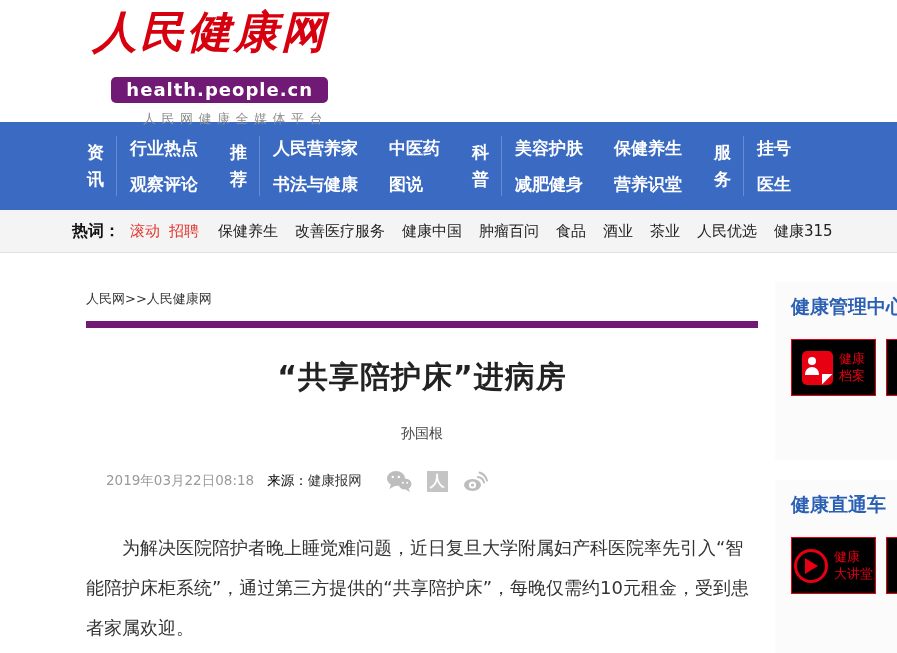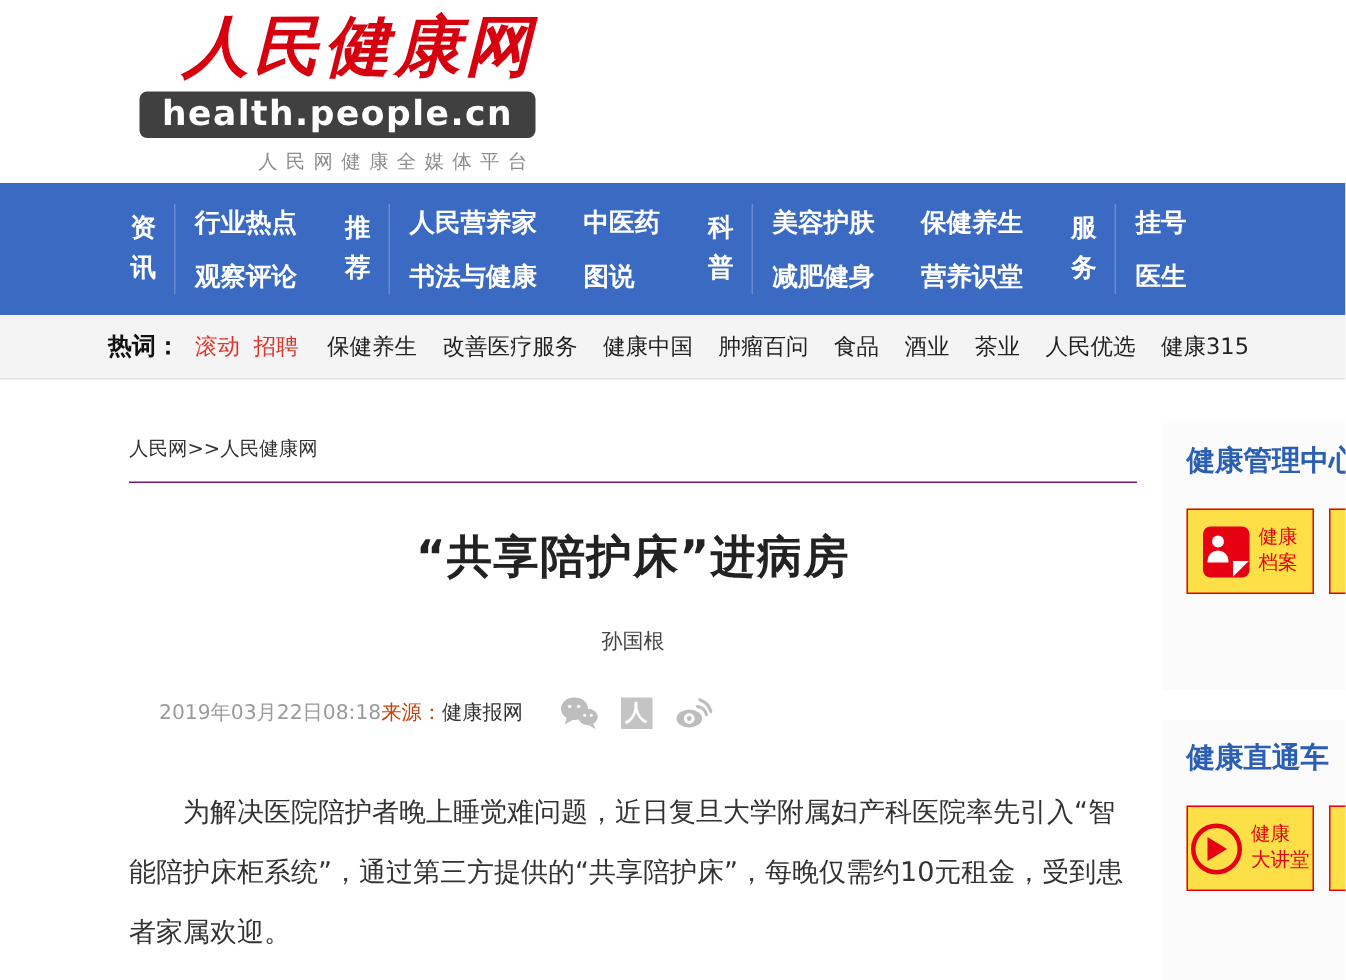--- a/index.html
+++ b/index.html
@@ -4,22 +4,22 @@
 <style>
   * { margin:0; padding:0; box-sizing:border-box; }
   html,body { width:897px; height:653px; overflow:hidden; background:#fff;
     font-family:"DejaVu Sans","Liberation Sans",sans-serif; position:relative; }
 
   
   .header { height:122px; position:relative; background:#fff; }
   .logo { position:absolute; left:93px; top:4px;text-align:right; }
   .logo-calligraphy { color:#d7000f; font-family:"DejaVu Serif","Liberation Serif",serif;
     font-style:italic; font-weight:bold; font-size:44px; letter-spacing:3px; line-height:56px; }
-  .logo-badge { display:inline-block; background:#404040; color:#fff; font-weight:bold;
-    font-size:23px; letter-spacing:1px; padding:2px 15px 3px; border-radius:5px; margin-top:1px; }
+  .logo-badge { display:inline-block; background:#701a75; color:#fff; font-weight:bold;
+    font-size:18px; letter-spacing:1px; padding:2px 15px 3px; border-radius:5px; margin-top:17px; }
   .logo-tagline { color:#8e8e8e; font-size:13px; letter-spacing:5.5px; margin-top:7px; }
 
   
   .nav { background:#3a6ac2; height:88px; display:flex; align-items:center;
     padding-left:86px; color:#fff; }
   .nav-group { display:flex; align-items:center; }
   .nav-vlabel { font-size:17px; font-weight:bold; line-height:1.6; text-align:center;
     width:19px; color:#fff; }
   .nav-sep { width:1px; height:60px; background:#6b8ad0; margin:0 13px 0 11px; }
   .nav-col { display:flex; flex-direction:column; gap:13px; margin-right:31px; }
@@ -29,44 +29,44 @@
   .hotbar { background:#f4f4f4; border-bottom:1px solid #e2e2e2; height:43px;
     display:flex; align-items:center; padding-left:72px; }
   .hot-label { font-weight:bold; font-size:16px; color:#111; margin-right:10px; }
   .hot-red { color:#e0342b; font-size:15px; margin-right:9px; cursor:pointer; }
   .hot-item { color:#222; font-size:15px; margin-left:17px; cursor:pointer; white-space:nowrap; }
   .hot-item.first { margin-left:10px; }
 
   
   .content { margin-left:86px; width:672px; }
   .breadcrumb { padding-top:37px; font-size:13px; color:#333; padding-bottom:13px;
-    border-bottom:1px solid #701a75; }
+    border-bottom:7px solid #701a75; }
   .art-title { text-align:center; font-size:30px; font-weight:bold; color:#222;
     margin-top:29px; letter-spacing:1px; }
   .art-author { text-align:center; font-size:14px; color:#444; margin-top:27px; }
   .meta { margin-top:27px; padding-left:20px; display:flex; align-items:center; }
   .meta-date { font-size:13.5px; color:#9a9a9a; }
-  .meta-source-label { font-size:13.5px; color:#c2410c; margin-left:0;font-family:Liberation Serif, serif; }
+  .meta-source-label { font-size:13.5px; color:#000000; margin-left:13px;font-family:Liberation Serif, serif; }
   .meta-source { font-size:13.5px; color:#333; cursor:pointer; }
   .share { display:flex; gap:15px; margin-left:24px; align-items:center; }
   .share-btn { cursor:pointer; display:flex; align-items:center; }
   .people-sq { width:21px; height:21px; background:#c4c4c4; color:#fff; font-size:15px;
     font-weight:bold; display:flex; align-items:center; justify-content:center; }
   .body-text p { font-size:18px; line-height:40px; color:#333; text-indent:2em; }
   .body-text p.p1 { margin-top:36px; }
 
   
   .sidebar { position:absolute; left:775px; top:282px; width:230px; }
   .panel { background:#fbfbfb; padding:12px 0 0 16px; }
   .panel-1 { height:178px; }
   .panel-gap { height:20px; background:#fff; }
   .panel-2 { height:200px; }
   .panel-title { font-size:19px; font-weight:bold; color:#2b5fb3; white-space:nowrap; }
   .cards { display:flex; gap:10px; margin-top:19px; }
-  .card { width:85px; height:57px; background:#fde047; border:1px solid #e60012; flex:none;
+  .card { width:85px; height:57px; background:#000000; border:1px solid #e60012; flex:none;
     display:flex; align-items:center; justify-content:center; gap:6px; cursor:pointer; }
   .card-label { color:#e60012; font-size:13px; line-height:1.25; white-space:nowrap; }
 
   .doc-icon { width:31px; height:34px; background:#e60012; border-radius:5px;
     position:relative; flex:none; }
   .doc-icon .head { position:absolute; left:6px; top:6px; width:8px; height:8px;
     background:#fff; border-radius:50%; }
   .doc-icon .shoulders { position:absolute; left:3px; top:16px; width:14px; height:8px;
     background:#fff; border-radius:7px 7px 0 0; }
   .doc-icon .fold { position:absolute; right:0; bottom:0; width:11px; height:11px;

